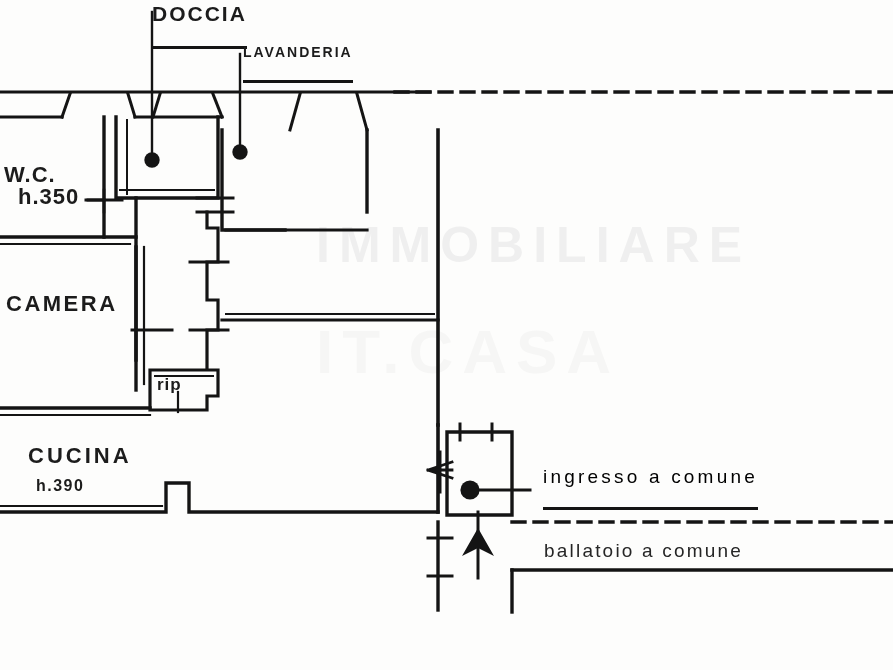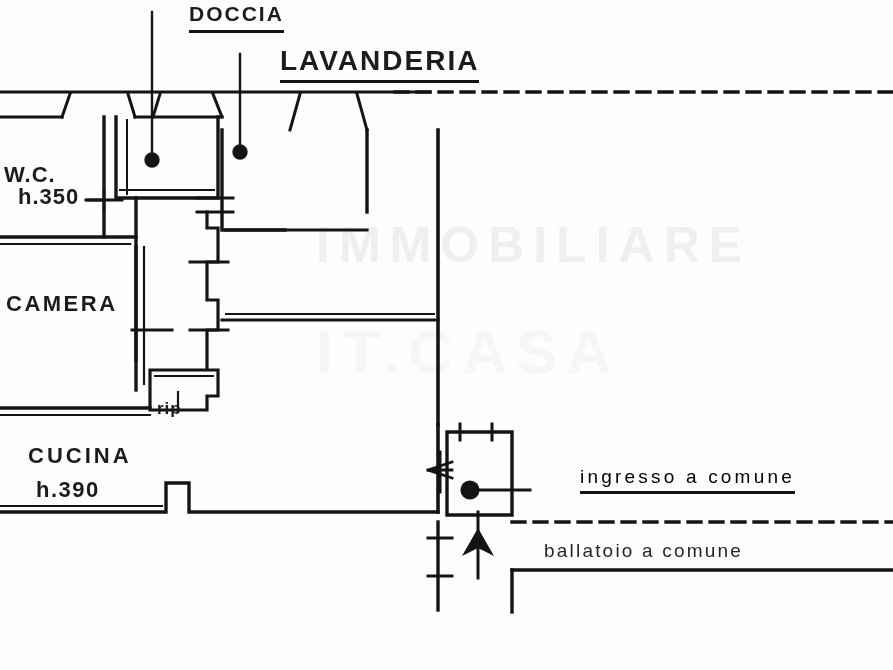--- a/index.html
+++ b/index.html
@@ -27,31 +27,30 @@
     color: #1c1c1c;
     font-family: "Liberation Sans", sans-serif;
     letter-spacing: 2.5px;
     white-space: nowrap;
     line-height: 1.18;
     font-weight: 700;
     -webkit-font-smoothing: none;
   }
   .lbl-underlined {
     border-bottom: 3px solid #141414;
-    padding-bottom: 3px;
-    margin-left: 37px;
+    padding-bottom: 19px;
   }
   .lbl-doccia   { left: 152px; top: 2px;   font-size: 21px; letter-spacing: 2px; }
-  .lbl-lavand   { left: 243px; top: 44px;  font-size: 28px; letter-spacing: 2px; }
+  .lbl-lavand   { left: 243px; top: 44px;  font-size: 14px; letter-spacing: 2px; }
   .lbl-wc       { left: 4px;   top: 140px; font-size: 22px; letter-spacing: 1px; margin-top: 22px; }
   .lbl-wch      { left: 4px;   top: 184px; font-size: 22px; letter-spacing: 1px; margin-left: 14px; }
   .lbl-camera   { left: 6px;   top: 291px; font-size: 22px; letter-spacing: 2.5px; }
   .lbl-cucina   { left: 28px;  top: 443px; font-size: 22px; letter-spacing: 3px; }
-  .lbl-cucinah  { left: 36px;  top: 477px; font-size: 22px; letter-spacing: 1.5px; }
-  .lbl-rip      { left: 157px; top: 375px; font-size: 17px; letter-spacing: 1px; font-weight: 600; margin-top: 24px;}
+  .lbl-cucinah  { left: 36px;  top: 477px; font-size: 16px; letter-spacing: 1.5px; }
+  .lbl-rip      { left: 157px; top: 375px; font-size: 17px; letter-spacing: 1px; font-weight: 600;}
   .lbl-ingresso {
     left: 543px; top: 466px; font-size: 19px; letter-spacing: 3.2px;
     font-weight: 500; color: #000000;
   }
   .lbl-ballatoio {
     left: 544px; top: 540px; font-size: 19px; letter-spacing: 2.2px;
     font-weight: 500; color: #262626;
   }
   .watermark {
     position: absolute;

